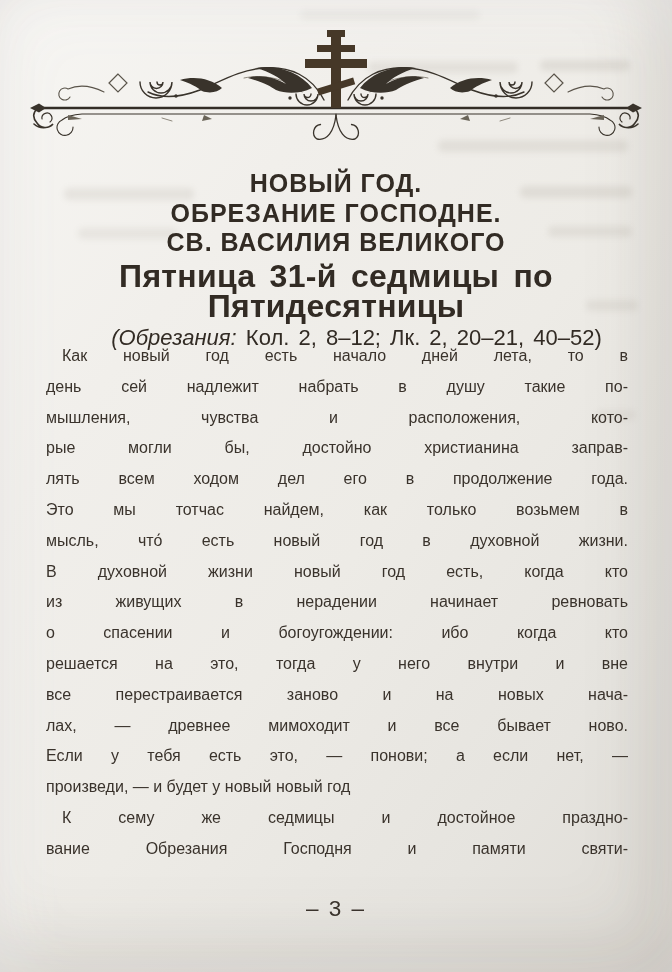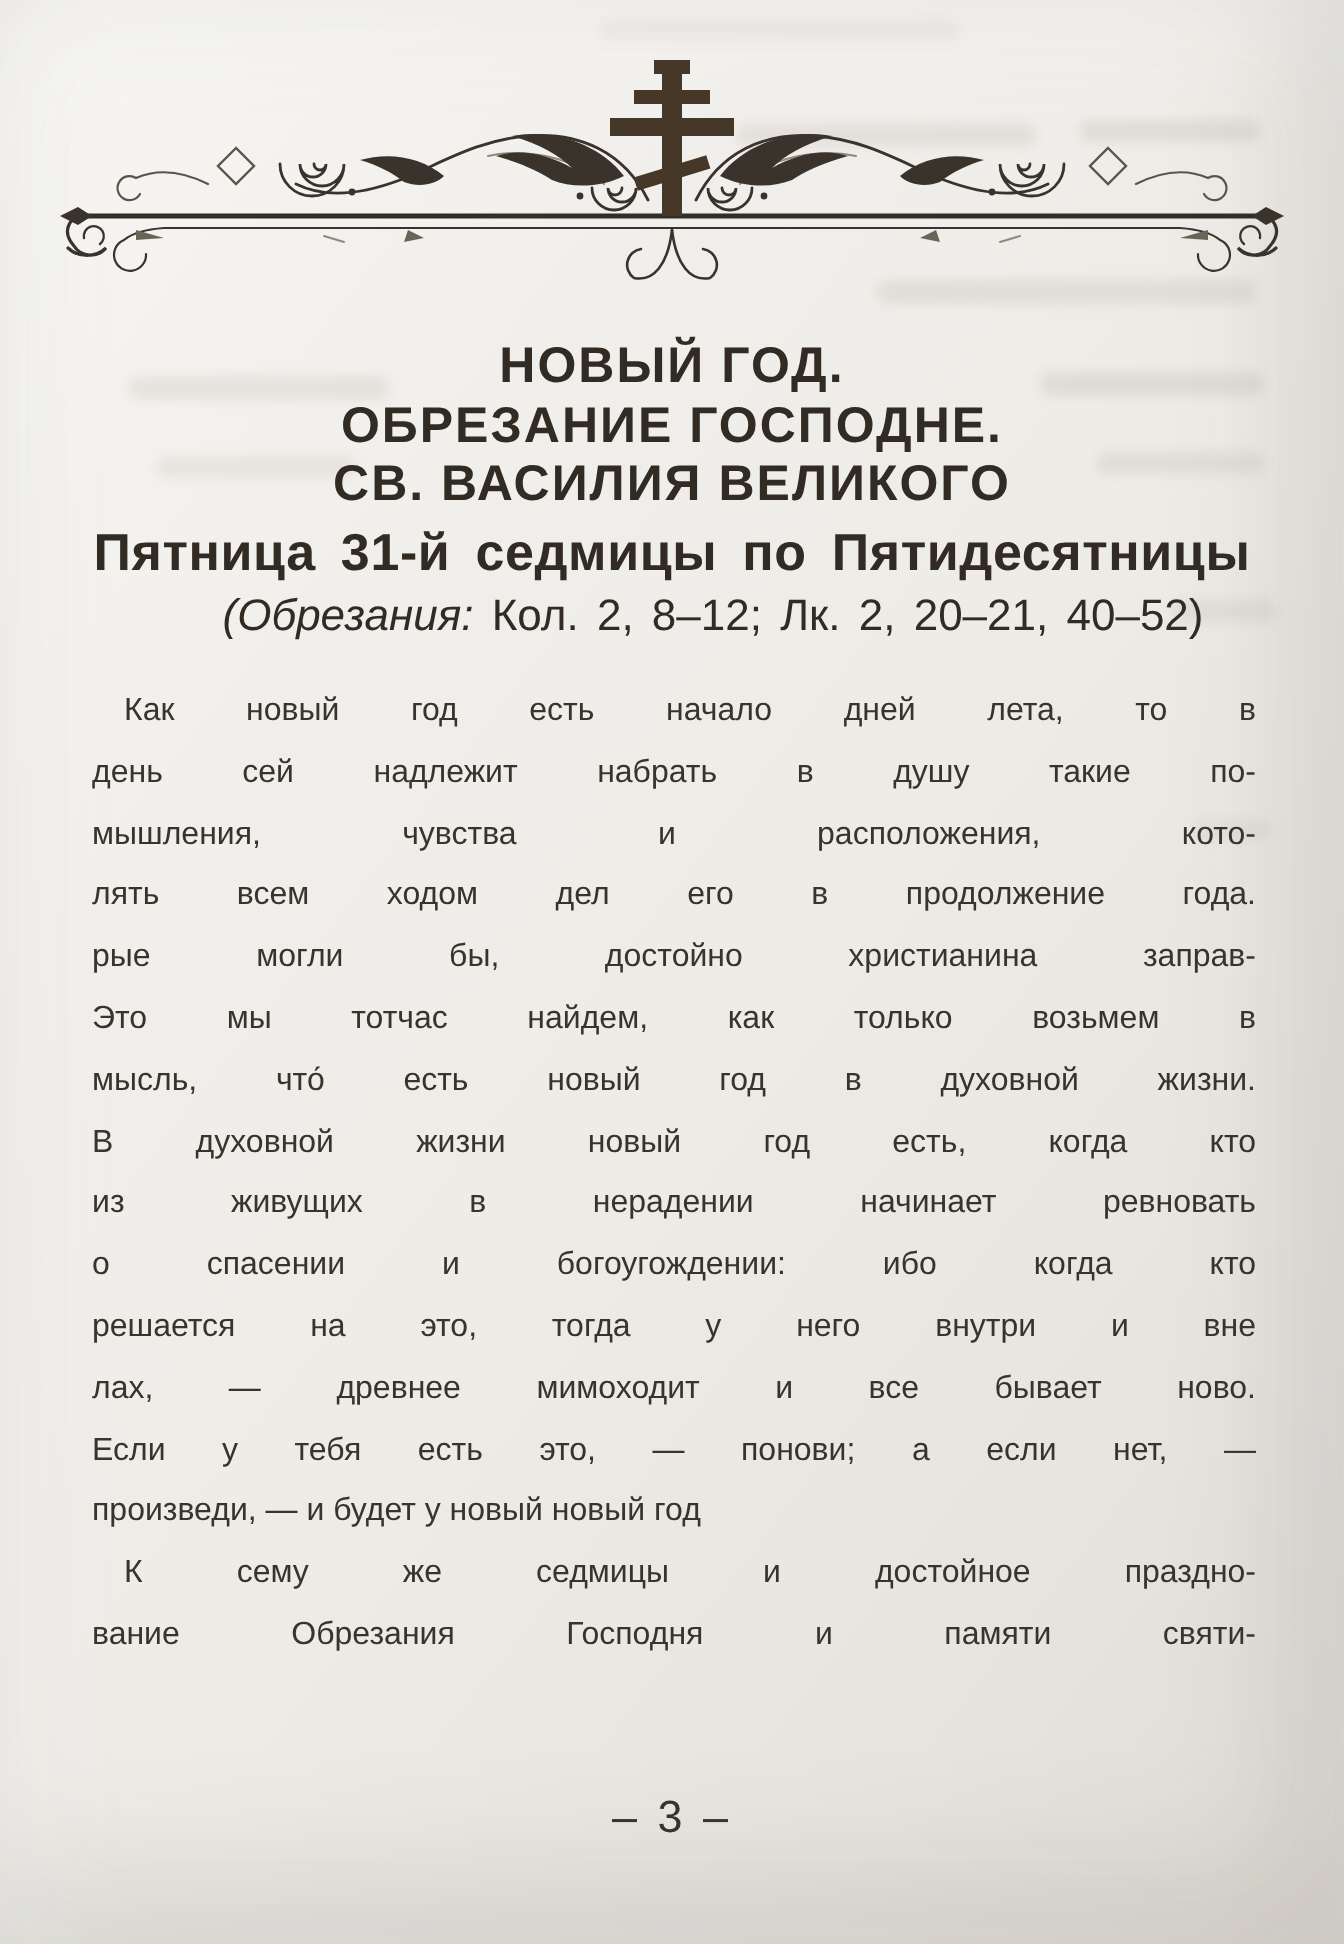--- a/index.html
+++ b/index.html
@@ -32,21 +32,21 @@
   }
   .ornament{position:absolute;left:30px;top:20px;width:612px;height:128px;}
   .heading-block{
     position:absolute;left:0;right:0;top:169px;
     text-align:center;color:var(--heading-text);
   }
   .title-line{
     font-size:25px;font-weight:bold;line-height:29.5px;letter-spacing:1px;
   }
   .subtitle{
-    margin-top:3px;font-size:26px;font-weight:bold;line-height:30px;
+    margin-top:3px;font-size:32px;font-weight:bold;line-height:30px;
     letter-spacing:.3px;word-spacing:5px;
   }
   .reference{
     margin-top:3px;font-size:22px;line-height:28px;word-spacing:3px;
   }
   .reference .ital{font-style:italic;margin-left:41px;}
   .body-text{
     position:absolute;left:46px;top:341px;width:582px;
     font-size:16px;line-height:30.8px;
   }
@@ -134,28 +134,29 @@
     <div class="title-line">ОБРЕЗАНИЕ ГОСПОДНЕ.</div>
     <div class="title-line">СВ. ВАСИЛИЯ ВЕЛИКОГО</div>
     <div class="subtitle">Пятница 31-й седмицы по Пятидесятницы</div>
     <div class="reference"><span class="ital">(Обрезания:</span><span> Кол. 2, 8–12; Лк. 2, 20–21, 40–52)</span></div>
   </div>
 
   <div class="body-text">
       <div class="body-line first">Как новый год есть начало дней лета, то в</div>
       <div class="body-line">день сей надлежит набрать в душу такие по-</div>
       <div class="body-line">мышления, чувства и расположения, кото-</div>
+      <div class="body-line">рые могли бы, достойно христианина заправ-</div>
       <div class="body-line">лять всем ходом дел его в продолжение года.</div>
-      <div class="body-line">рые могли бы, достойно христианина заправ-</div>
       <div class="body-line">Это мы тотчас найдем, как только возьмем в</div>
       <div class="body-line">мысль, что́ есть новый год в духовной жизни.</div>
       <div class="body-line">В духовной жизни новый год есть, когда кто</div>
       <div class="body-line">из живущих в нерадении начинает ревновать</div>
       <div class="body-line">о спасении и богоугождении: ибо когда кто</div>
       <div class="body-line">решается на это, тогда у него внутри и вне</div>
+      <div class="body-line">все перестраивается заново и на новых нача-</div>
       <div class="body-line">лах, — древнее мимоходит и все бывает ново.</div>
       <div class="body-line">Если у тебя есть это, — понови; а если нет, —</div>
       <div class="body-line last">произведи, — и будет у новый новый год</div>
       <div class="body-line first">К сему же седмицы и достойное праздно-</div>
       <div class="body-line">вание Обрезания Господня и памяти святи-</div>
     </div>
 
   <div class="page-number">– 3 –</div>
 </div>
 

